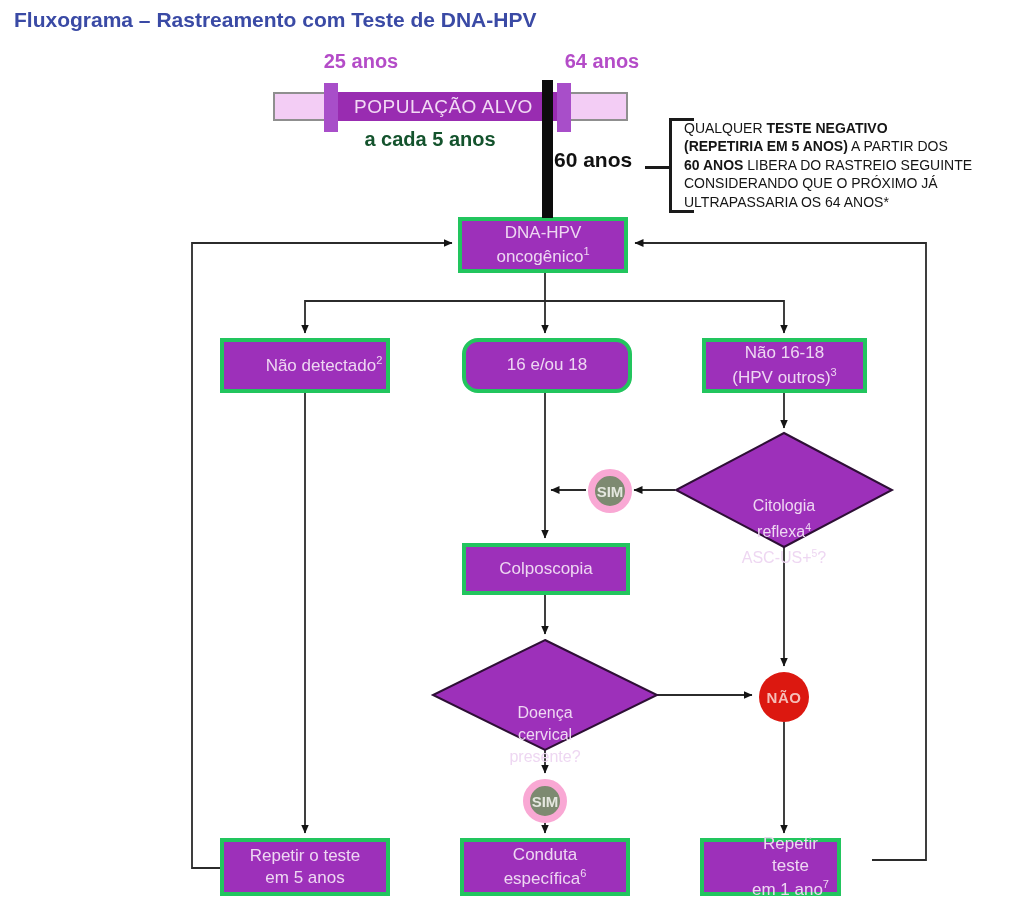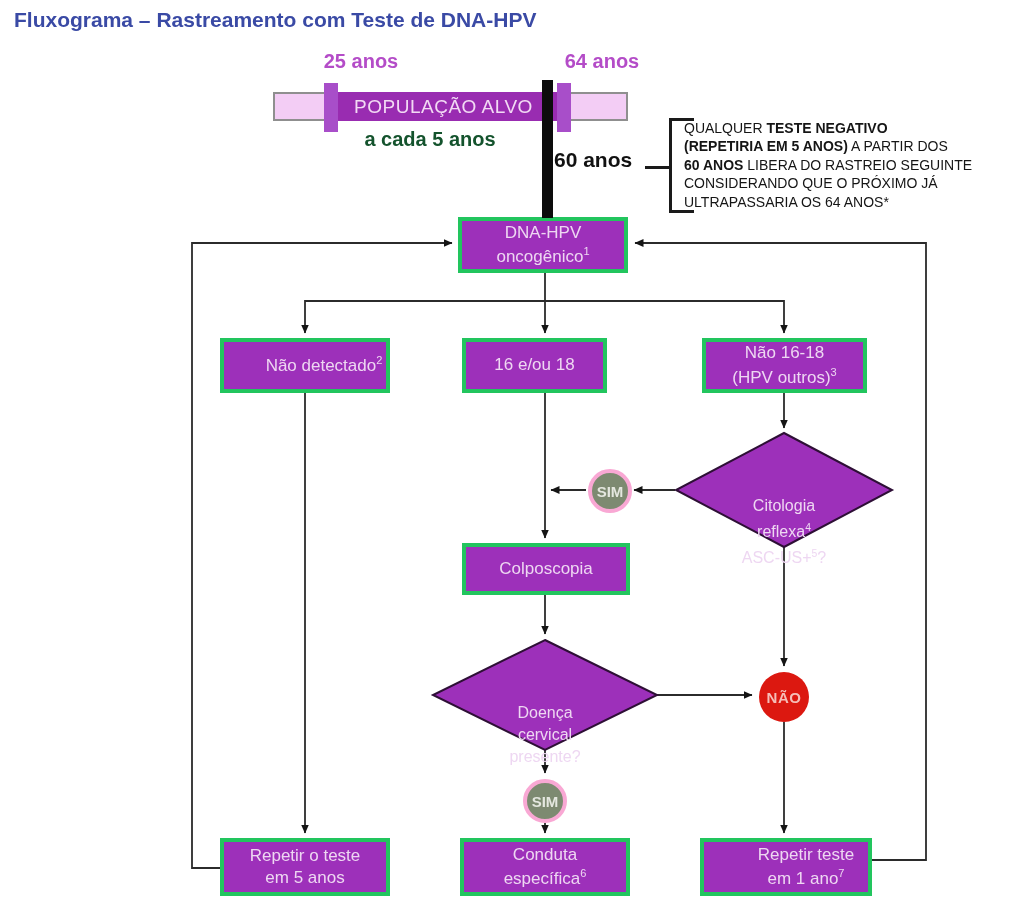--- a/index.html
+++ b/index.html
@@ -23,21 +23,21 @@
   .bracket{background:#1a1a1a;z-index:2;}
   .note-text{left:684px;top:119px;width:338px;font-size:14px;line-height:18.4px;color:#151515;z-index:2;}
   .note-text .b{font-weight:bold;}
   
   .node{background:var(--purple,#9d30ba);border:4px solid #22c55e;box-sizing:border-box;
         color:var(--node_text,#eed7f2);display:flex;flex-direction:column;align-items:center;
         justify-content:center;text-align:center;font-size:17px;line-height:1.32;z-index:2;}
   .dtext{color:var(--node_text,#eed7f2);text-align:center;font-size:16px;line-height:22px;z-index:2;margin-top:40px;}
   .circle{border-radius:50%;display:flex;align-items:center;justify-content:center;
           font-weight:bold;font-size:15px;z-index:2;box-sizing:border-box;}
-  .sim{background:var(--sim_circle,#7d8a71);border:4px solid #f9a8d4;color:#e4e7df;width:44px;height:44px;}
+  .sim{background:var(--sim_circle,#7d8a71);border:7px solid #f9a8d4;color:#e4e7df;width:44px;height:44px;}
   .nao{background:var(--nao_circle,#dc1810);color:#f5beb8;width:50px;height:50px;letter-spacing:.5px;}
   sup{font-size:0.65em;}
   svg.layer{position:absolute;left:0;top:0;z-index:1;}
 </style>
 </head>
 <body>
 
 <div class="canvas">
 
   <svg class="layer" width="1024" height="920">
@@ -96,21 +96,21 @@
 
   <div class="abs node" style="left:458px;top:217px;width:170px;height:56px;">
     <div>DNA-HPV</div>
     <div><span>oncogênico</span><sup>1</sup></div>
   </div>
 
   <div class="abs node" style="left:220px;top:338px;width:170px;height:55px;padding-left:38px;">
     <div><span>Não detectado</span><sup>2</sup></div>
   </div>
 
-  <div class="abs node" style="left:462px;top:338px;width:145px;height:55px;">
+  <div class="abs node" style="left:462px;top:338px;width:170px;height:55px;border-radius:16px;">
     <div>16 e/ou 18</div>
   </div>
 
   <div class="abs node" style="left:702px;top:338px;width:165px;height:55px;">
     <div>Não 16-18</div>
     <div><span>(HPV outros)</span><sup>3</sup></div>
   </div>
 
   <div class="abs dtext" style="left:704px;top:455px;width:160px;">
     <div>Citologia</div>
@@ -137,18 +137,18 @@
   <div class="abs node" style="left:220px;top:838px;width:170px;height:58px;">
     <div>Repetir o teste</div>
     <div>em 5 anos</div>
   </div>
 
   <div class="abs node" style="left:460px;top:838px;width:170px;height:58px;">
     <div>Conduta</div>
     <div><span>específica</span><sup>6</sup></div>
   </div>
 
-  <div class="abs node" style="left:700px;top:838px;width:172px;height:58px;padding-left:40px;">
+  <div class="abs node" style="left:700px;top:838px;width:141px;height:58px;padding-left:40px;">
     <div>Repetir teste</div>
     <div><span>em 1 ano</span><sup>7</sup></div>
   </div>
 
 </div>
 
 </body></html>

